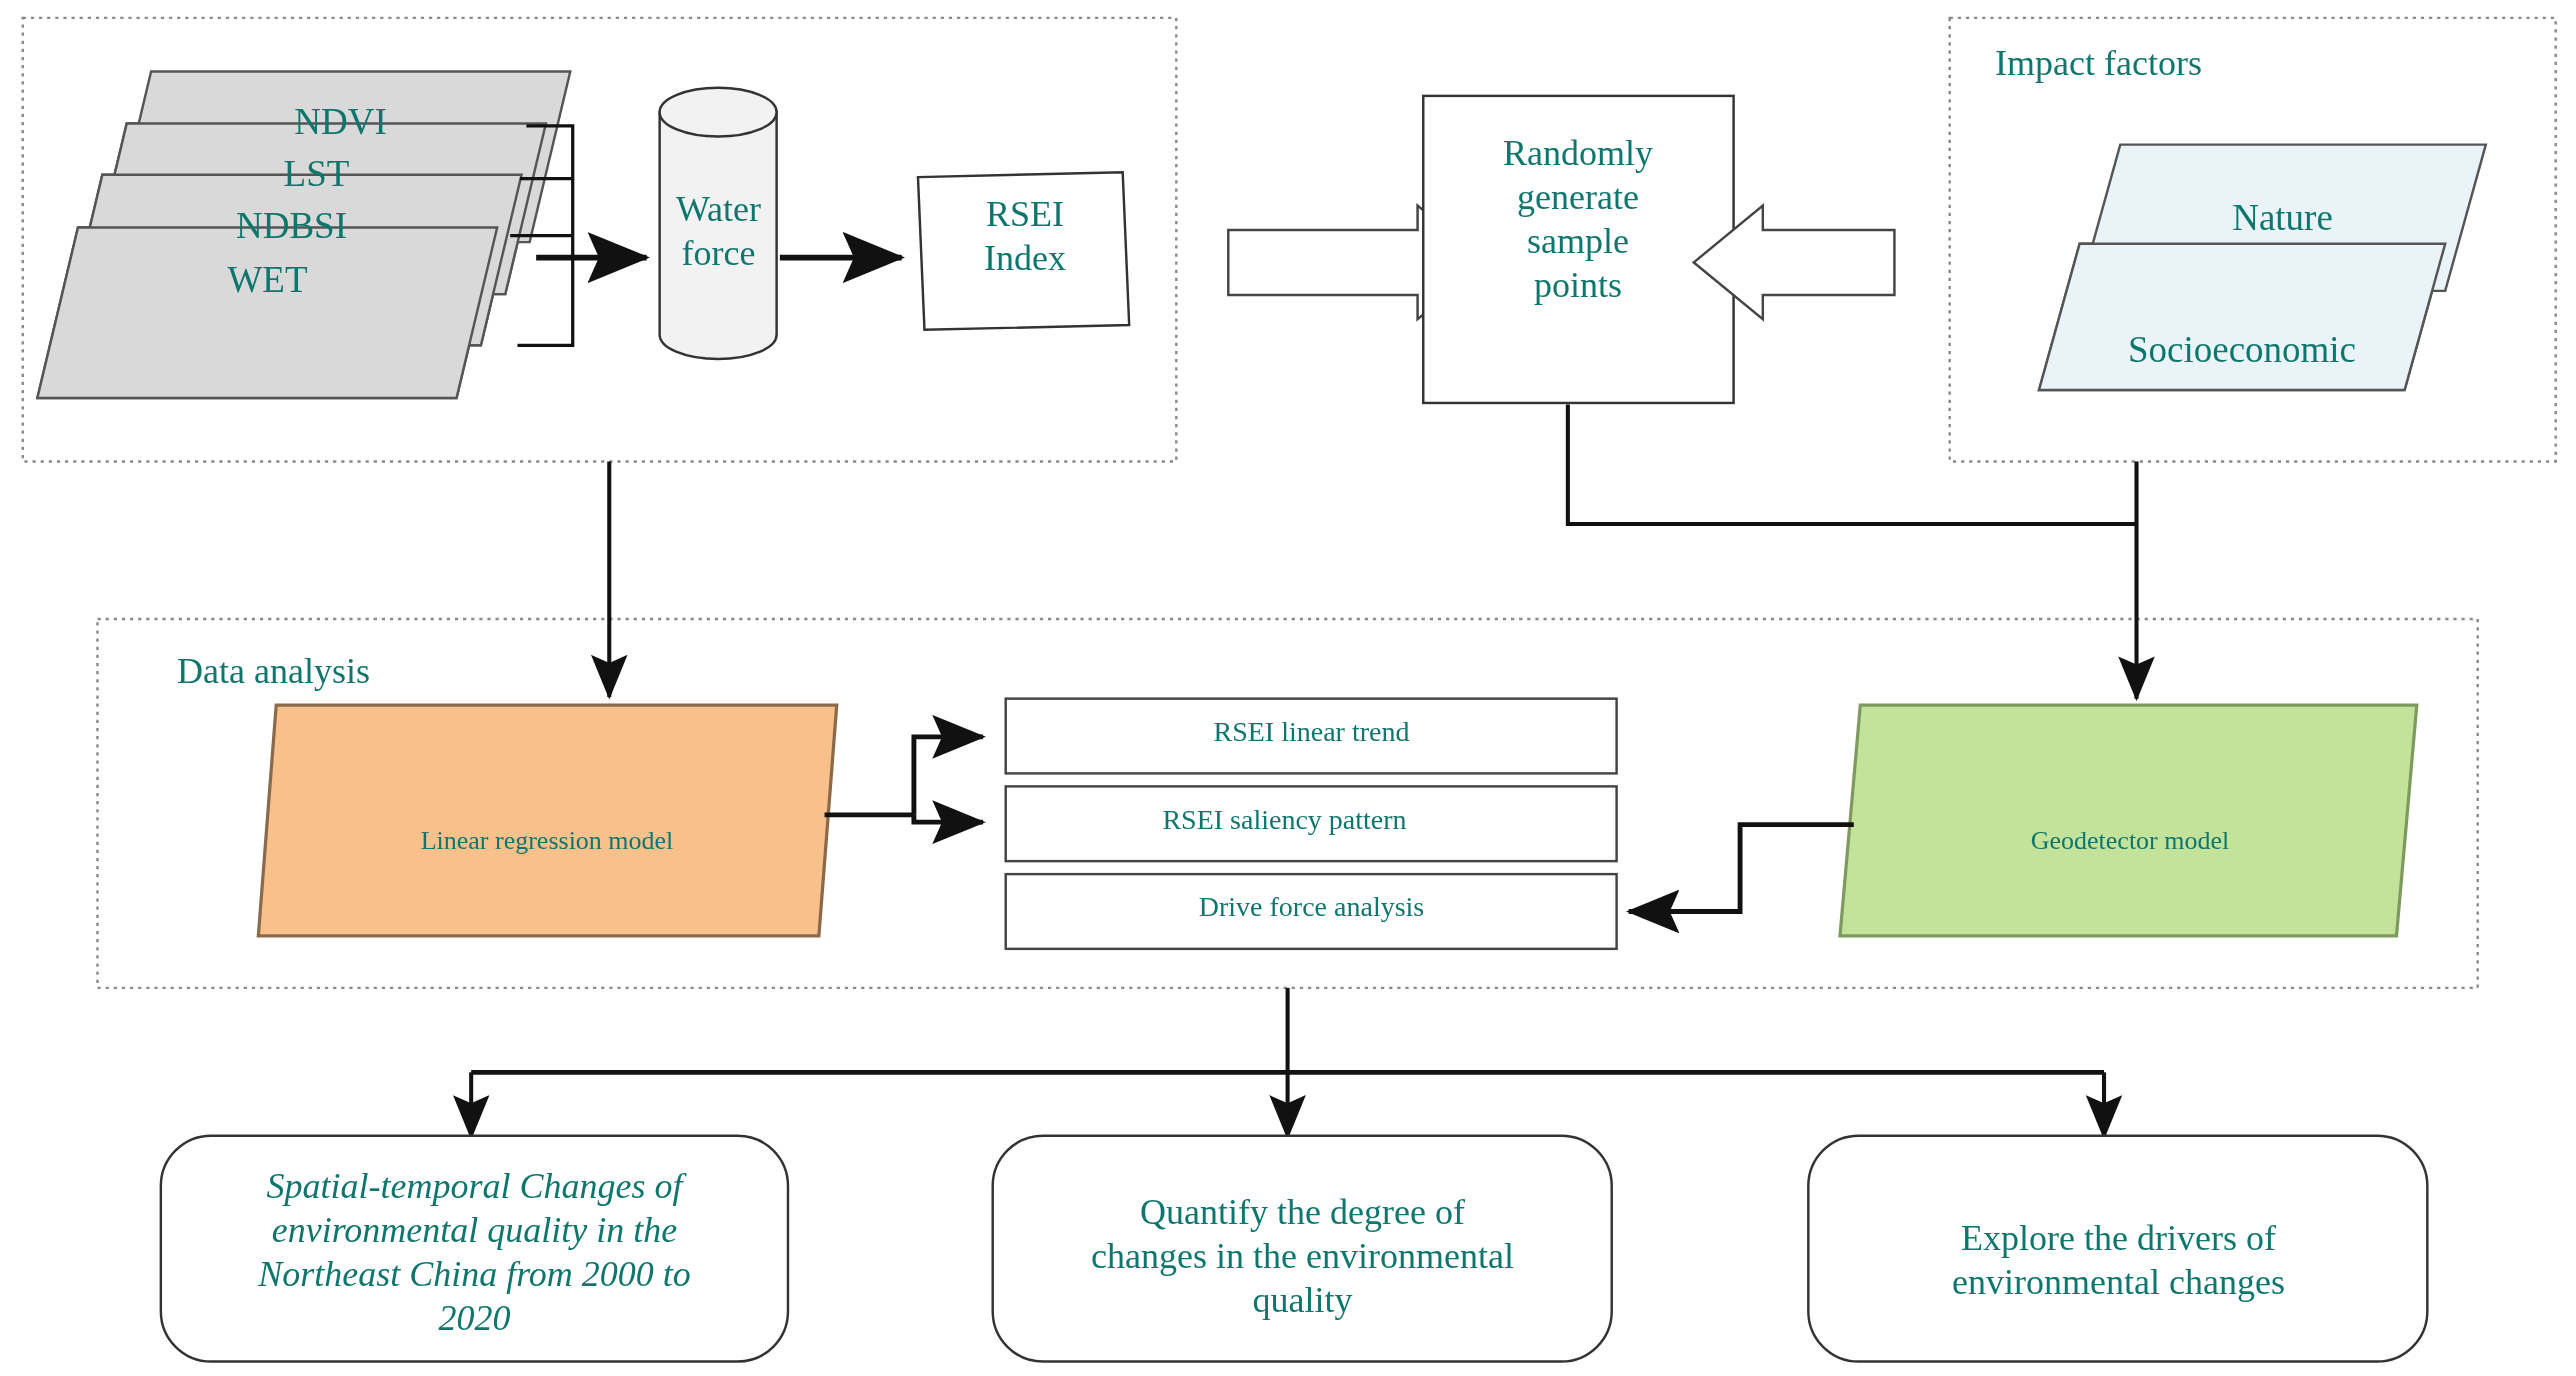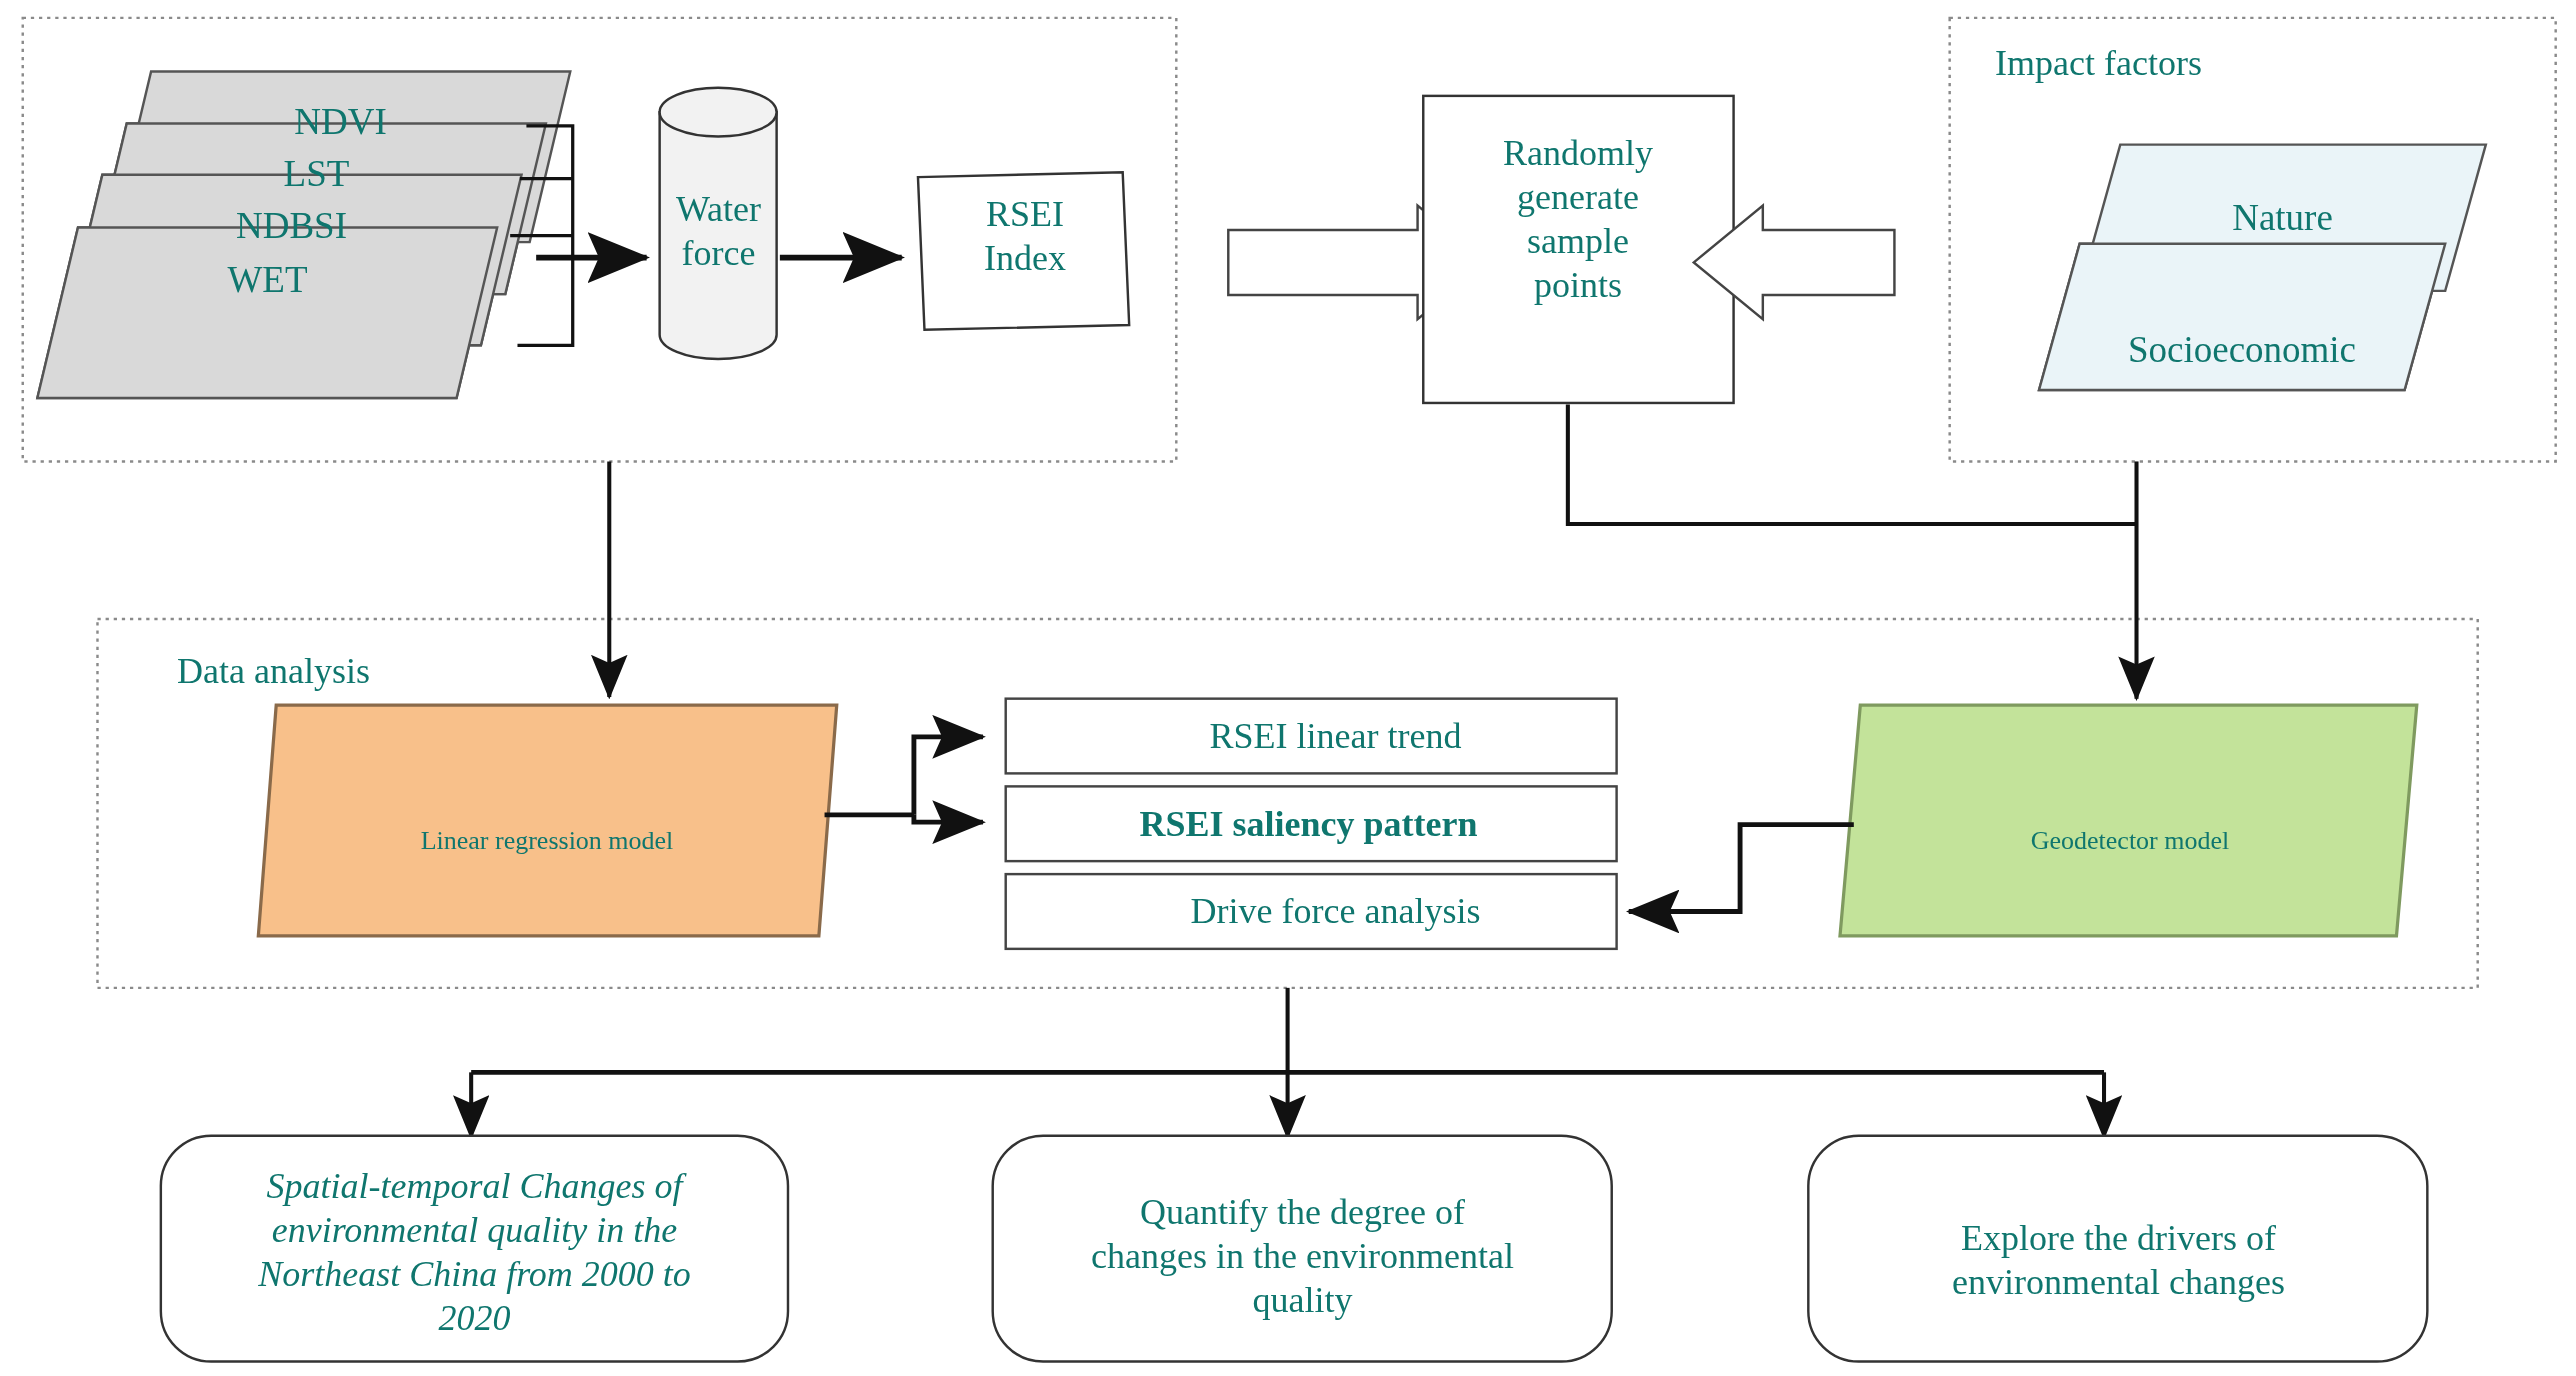--- a/index.html
+++ b/index.html
@@ -35,21 +35,21 @@
     pointer-events: none;
   }
   .lbl.left { text-align: left; }
   .t-group  { font-size: 36px; }
   .t-layer  { font-size: 37px; }
   .t-cyl    { font-size: 36px; }
   .t-rsei   { font-size: 36px; }
   .t-proc   { font-size: 36px; }
   .t-factor { font-size: 37px; }
   .t-model  { font-size: 26px; margin-top: 24px; }
-  .t-box    { font-size: 36px; margin-left: 24px; }
+  .t-box    { font-size: 28px; }
   .t-out    { font-size: 36px; }
 </style>
 </head>
 <body>
 
 <div id="canvas">
 
   <svg class="layer" viewBox="0 0 3171 1695">
     <defs>
       <marker id="ah" markerWidth="11" markerHeight="9" refX="10.4" refY="4.5" orient="auto" markerUnits="strokeWidth">
@@ -148,21 +148,21 @@
 sample
 points</div>
 
   <div class="lbl t-factor" style="left:2120px; top:195px; width:325px;">Nature</div>
   <div class="lbl t-factor" style="left:2059px; top:294px; width:366px;margin-top:33px;">Socioeconomic</div>
 
   <div class="lbl t-model" style="left:271px; top:801px; width:552px;">Linear regression model</div>
   <div class="lbl t-model" style="left:1854px; top:801px; width:552px;">Geodetector model</div>
 
   <div class="lbl t-box" style="left:1006px; top:715px; width:611px;">RSEI linear trend</div>
-  <div class="lbl t-box" style="left:1006px; top:803px; width:557px;font-weight:bold;">RSEI saliency pattern</div>
+  <div class="lbl t-box" style="left:1006px; top:803px; width:557px;">RSEI saliency pattern</div>
   <div class="lbl t-box" style="left:1006px; top:890px; width:611px;">Drive force analysis</div>
 
   <div class="lbl t-out" style="left:177px; top:1165px; width:595px;font-style:italic;">Spatial-temporal Changes of
 environmental quality in the
 Northeast China from 2000 to
 2020</div>
   <div class="lbl t-out" style="left:1009px; top:1191px; width:587px;">Quantify the degree of
 changes in the environmental
 quality</div>
   <div class="lbl t-out" style="left:1825px; top:1217px; width:587px;">Explore the drivers of

